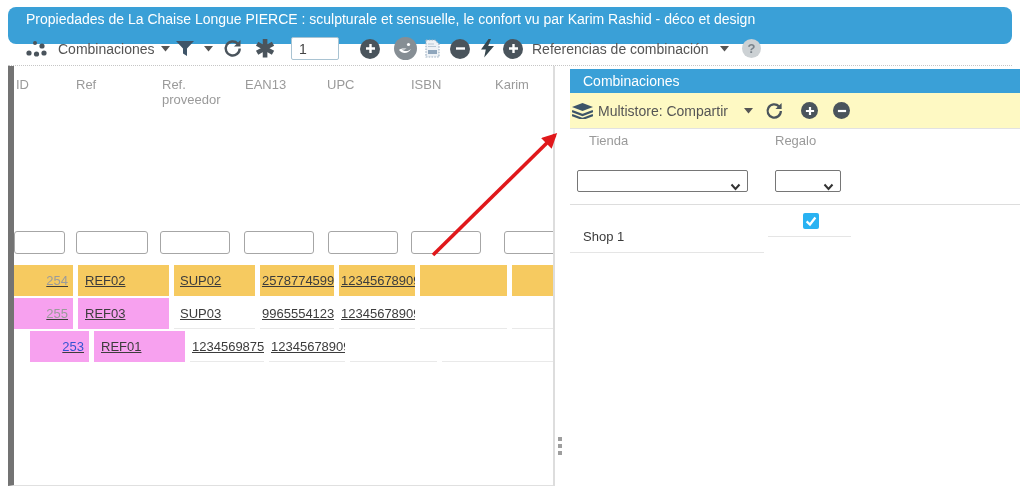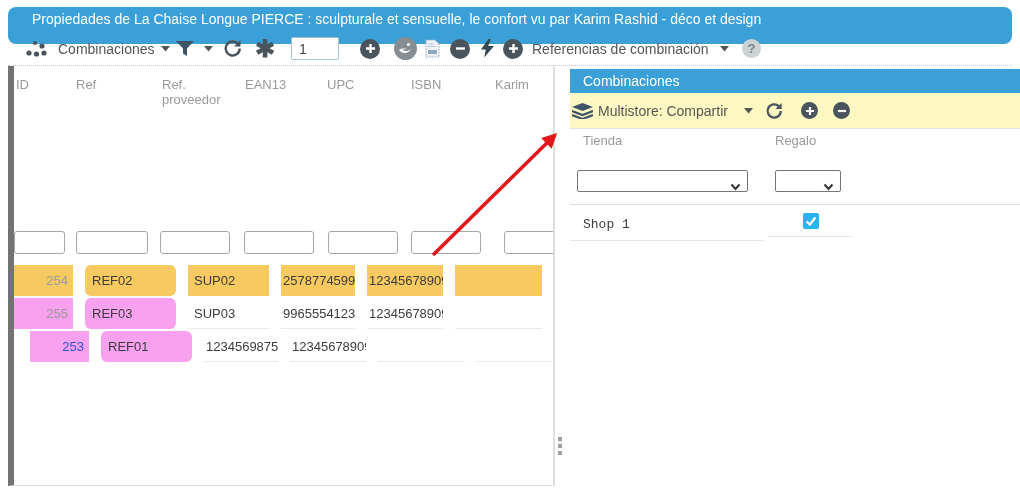--- a/index.html
+++ b/index.html
@@ -2,21 +2,21 @@
 <html style="--accent-blue: #3aa0d7; --row-highlight-yellow: #f6ca60; --row-highlight-pink: #f7a1ef; --checkbox-blue: #29b2f2; --link-blue: #3453d1; --arrow-red: #e0181b;"><head>
 <meta charset="utf-8">
 <style>
   html,body{margin:0;padding:0;background:#fff;}
   .screen{position:relative;width:1020px;height:489px;background:#fff;overflow:hidden;
           font-family:"Liberation Sans",sans-serif;color:#3c3c3c;}
   .abs{position:absolute;}
 
   
   .titlebar{left:8px;top:7px;width:1004px;height:37px;background:var(--accent-blue,#3aa0d7);
-            color:#fff;font-size:14px;line-height:25px;padding-left:24px;box-sizing:border-box;
+            color:#fff;font-size:14px;line-height:25px;padding-left:18px;box-sizing:border-box;
             white-space:nowrap;overflow:hidden;border-radius:8px;}
 
   
   .toolbar{left:8px;top:32px;width:1004px;height:33px;border-bottom:1px dotted #c6c6c6;}
   .tb{position:absolute;top:0;height:33px;display:flex;align-items:center;}
   .tb-label{font-size:14px;color:#555;cursor:pointer;}
   .circle-btn{width:20px;height:20px;border-radius:50%;background:#4a545c;display:flex;
               align-items:center;justify-content:center;}
   .help-btn{width:19px;height:19px;border-radius:50%;background:#ccd1d4;color:#79828a;
             font-size:13px;font-weight:bold;display:flex;align-items:center;justify-content:center;}
@@ -25,25 +25,25 @@
                font-family:"Liberation Sans",sans-serif;}
 
   
   .table-area{left:8px;top:66px;width:546px;height:420px;border-left:6px solid #737373;
               border-bottom:1px solid #e0e0e0;box-sizing:border-box;overflow:hidden;}
   .splitter{left:553px;top:66px;width:2px;height:420px;background:#ddd;}
   .col-header{position:absolute;top:11px;font-size:13px;color:#9a9a9a;line-height:15px;cursor:pointer;}
   .filter-input{position:absolute;top:165px;height:23px;border:1px solid #a6a6a6;border-radius:3px;
                 box-sizing:border-box;outline:none;font-size:13px;padding:0 4px;
                 font-family:"Liberation Sans",sans-serif;}
-  .trow{position:absolute;left:0;display:flex;gap:12px;height:21px;width:546px;cursor:pointer;}
+  .trow{position:absolute;left:0;display:flex;gap:5px;height:21px;width:546px;cursor:pointer;text-decoration:underline;}
   .cell{height:31px;line-height:31px;font-size:13px;color:#3c3c3c;overflow:hidden;
         white-space:nowrap;box-sizing:border-box;}
   .c0{width:59px;text-align:right;padding-right:5px;}
-  .c1{width:91px;padding-left:7px;border-radius:6px;}
+  .c1{width:91px;padding-left:7px;}
   .c2{width:81px;padding-left:6px;}
   .c3{width:74px;padding-left:2px;}
   .c4{width:76px;padding-left:2px;}
   .c5{width:87px;}
   .c6{flex:1;}
   .bg-y{background:var(--row-highlight-yellow,#f6ca60);}
   .bg-p{background:var(--row-highlight-pink,#f7a1ef);}
   .bg-w{background:#fff;border-bottom:1px solid #e9e9e9;}
   .id-gray{color:#9b9b9b;}
   .id-link{color:var(--link-blue,#3453d1);cursor:pointer;margin-left:16px;}
@@ -55,22 +55,22 @@
   .panel-toolbar{left:0;top:24px;width:450px;height:36px;background:#fef9c3;
                  border-bottom:1px solid #e2e2e2;box-sizing:border-box;}
   .pt{position:absolute;top:0;height:35px;display:flex;align-items:center;}
   .panel-col-label{position:absolute;top:64px;font-size:13px;color:#9a9a9a;}
   .panel-select{position:absolute;top:101px;height:22px;border:1px solid #767676;border-radius:2px;
                 background:#fff;appearance:none;-webkit-appearance:none;outline:none;
                 font-family:"Liberation Sans",sans-serif;font-size:13px;padding-left:4px;}
   .sel-chev{position:absolute;top:108px;pointer-events:none;}
   .panel-divider{left:0;top:135px;width:450px;height:1px;background:#ddd;}
   .shop-row{position:absolute;left:0;width:281px;height:32px;}
-  .shop-name-cell{position:absolute;left:0;top:4px;width:194px;height:32px;border-bottom:1px solid #e5e5e5;
-                  box-sizing:border-box;font-size:13px;color:#3b3b3b;line-height:32px;padding-left:13px;font-family:Liberation Mono, monospace;}
+  .shop-name-cell{position:absolute;left:0;top:16px;width:194px;height:32px;border-bottom:1px solid #e5e5e5;
+                  box-sizing:border-box;font-size:13px;color:#3b3b3b;line-height:32px;padding-left:13px;}
   .shop-gift-cell{position:absolute;left:198px;top:0;width:83px;height:32px;
                   border-bottom:1px solid #e5e5e5;box-sizing:border-box;}
   .checkbox{position:absolute;left:35px;top:8px;width:16px;height:16px;border-radius:2px;
             background:#fff;border:1px solid #999;box-sizing:border-box;cursor:pointer;}
   .checkbox svg{display:none;margin:1px 0 0 1px;}
   .checkbox.checked{background:var(--checkbox-blue,#29b2f2);border:none;}
   .checkbox.checked svg{display:block;}
 
   
   .grip{left:558px;top:437px;width:5px;height:18px;cursor:col-resize;}
@@ -256,21 +256,21 @@
       </span>
       <span class="pt" style="left:263px">
         <span class="circle-btn" style="width:17px;height:17px">
             <svg width="10" height="10" viewBox="0 0 11 11">
           <path d="M1 5.5h9" stroke="#fff" stroke-width="2.4"></path>
             </svg>
           </span>
       </span>
     </div>
 
-    <span class="panel-col-label" style="left:13px">Tienda</span>
+    <span class="panel-col-label" style="left:19px">Tienda</span>
     <span class="panel-col-label" style="left:205px">Regalo</span>
 
     <select class="panel-select" style="left:7px;width:171px"></select>
     <span class="sel-chev" style="left:160px">
       <svg width="11" height="8" viewBox="0 0 11 8">
           <polyline points="1.5,1.5 5.5,6 9.5,1.5" fill="none" stroke="#333" stroke-width="2"></polyline>
         </svg>
     </span>
     <select class="panel-select" style="left:205px;width:66px"></select>
     <span class="sel-chev" style="left:253px">

